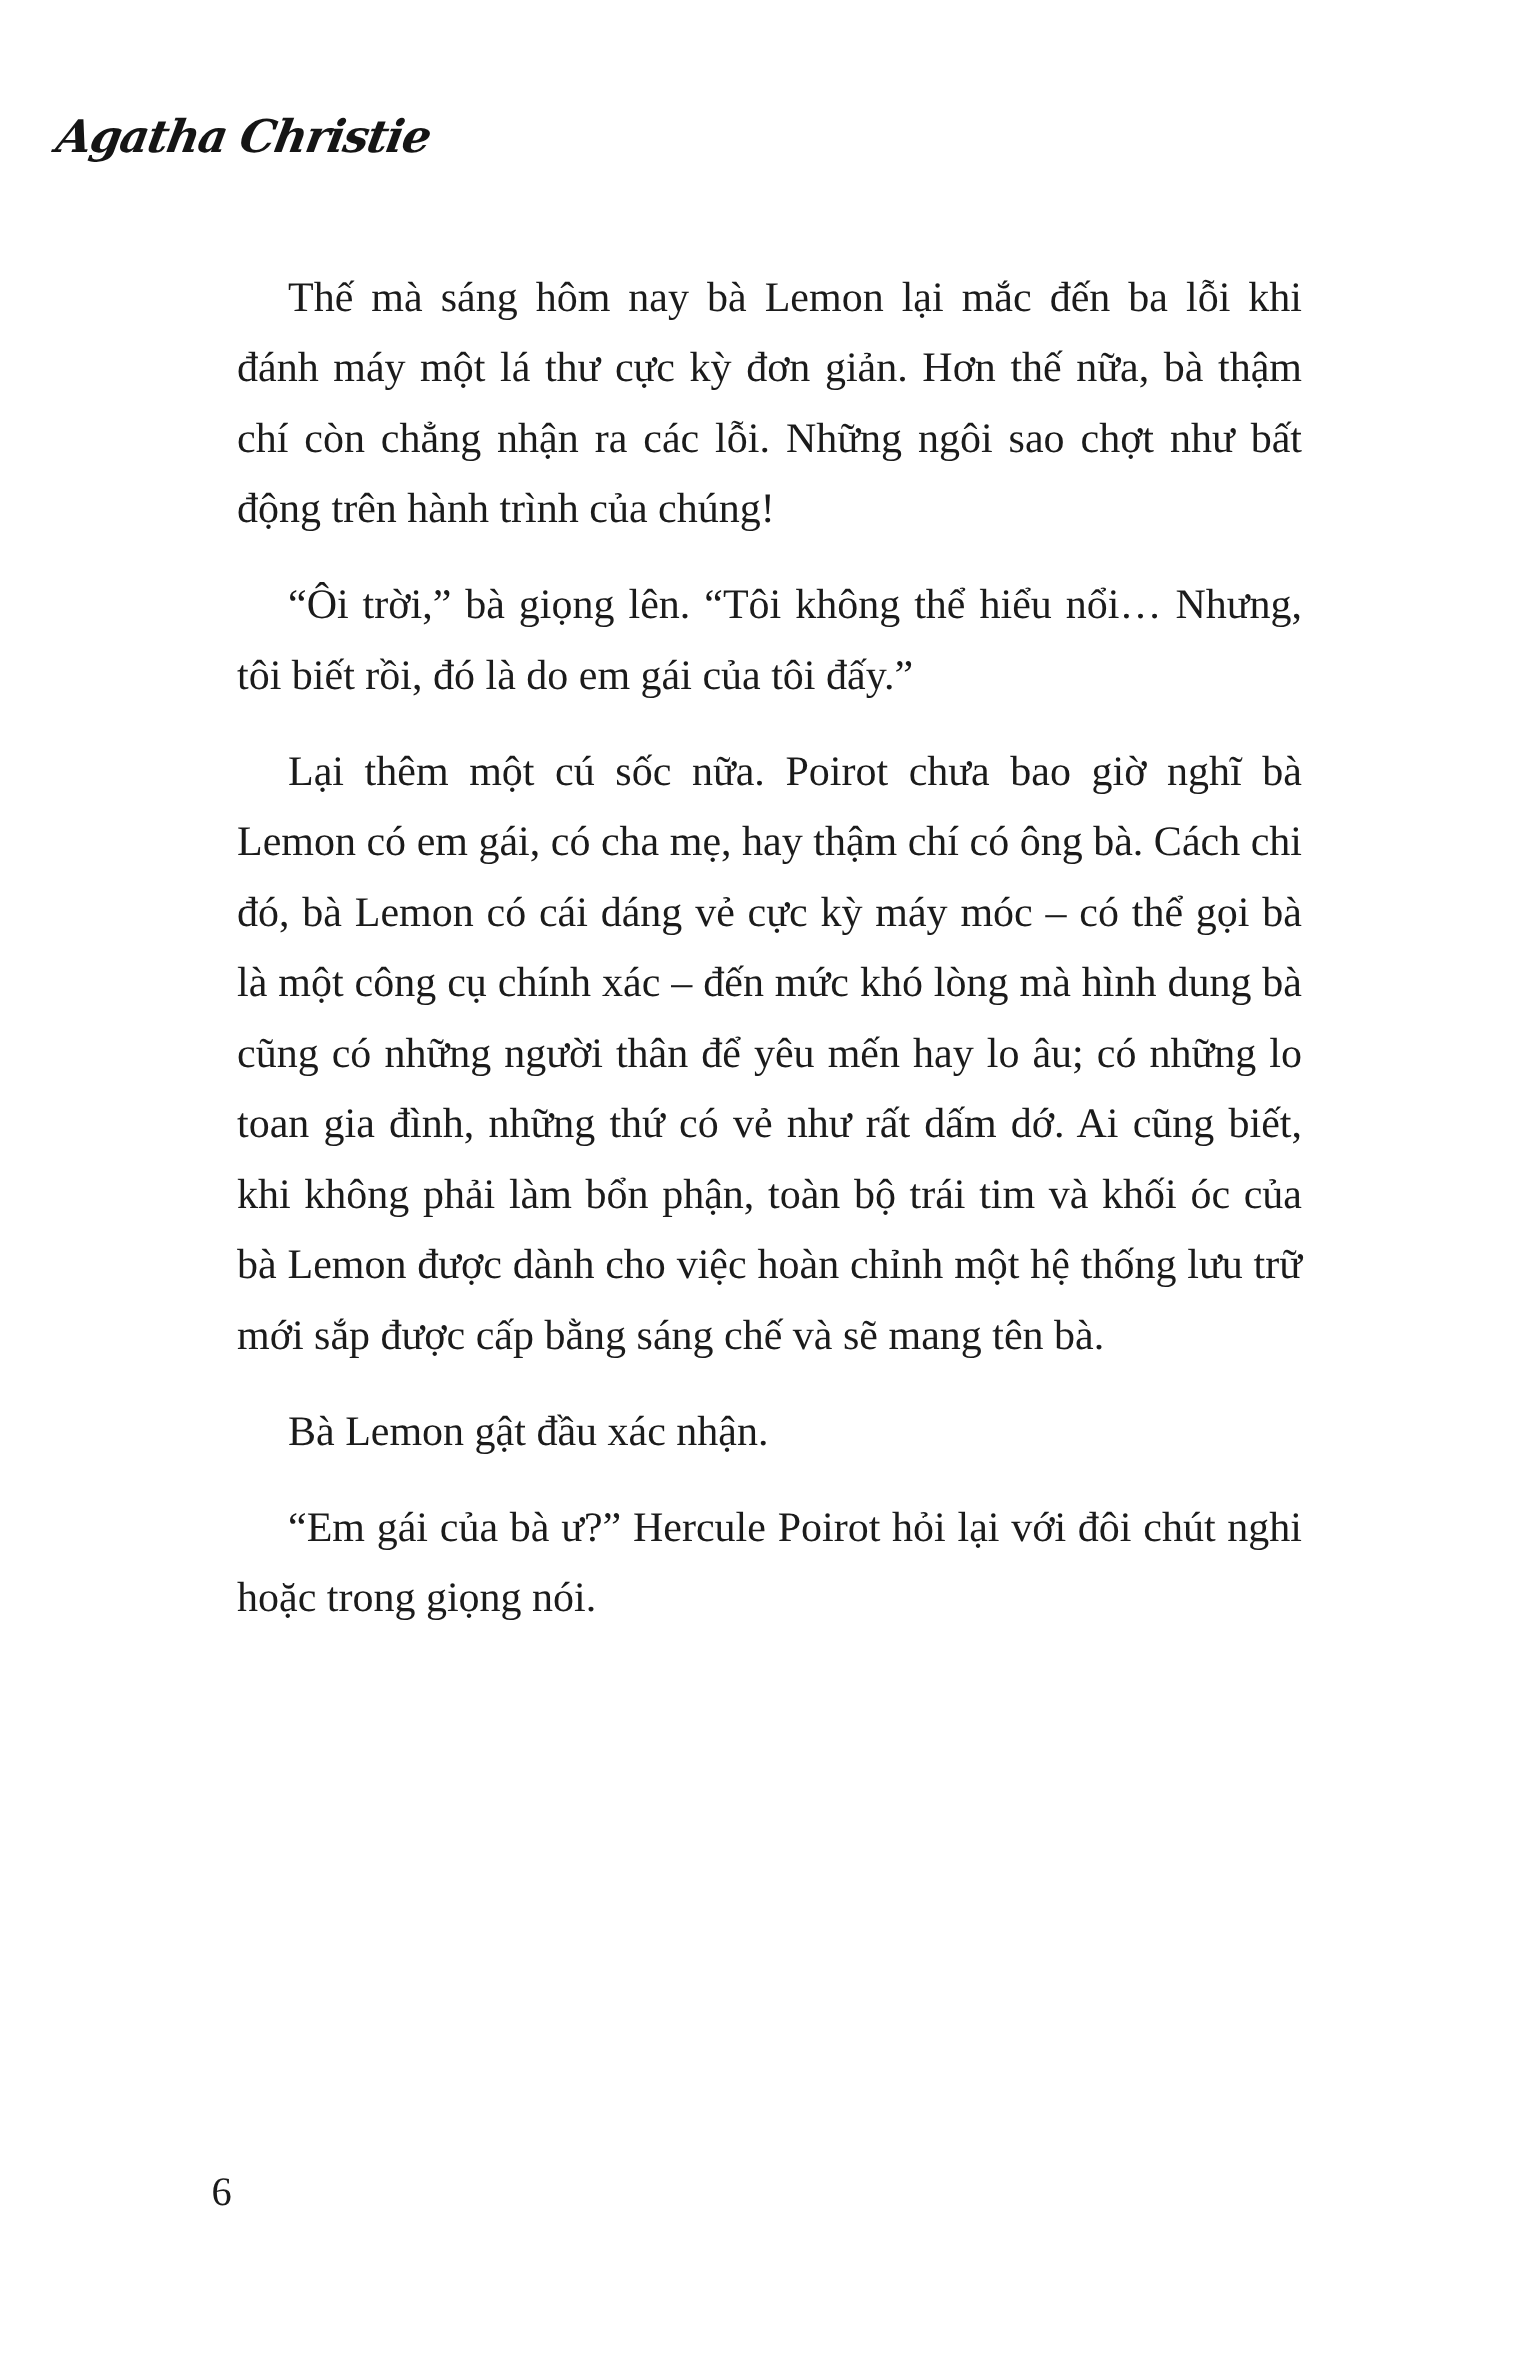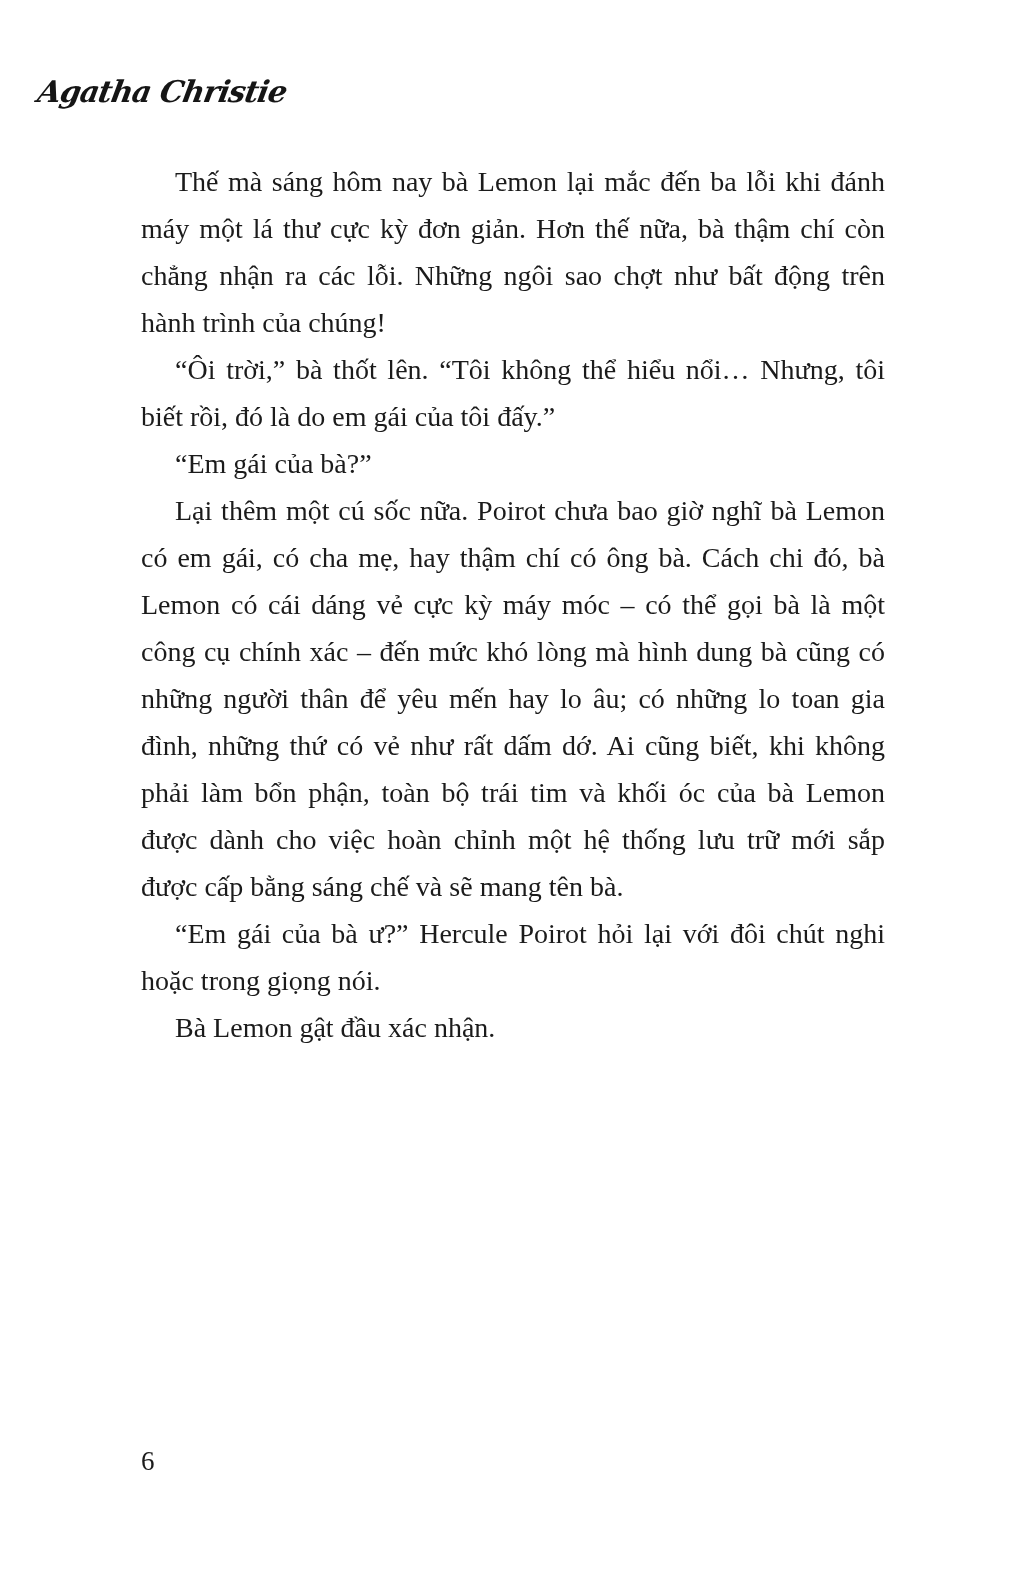--- a/index.html
+++ b/index.html
@@ -33,42 +33,41 @@
       position: absolute;
       top: 158px;
       left: 141px;
       width: 744px;
       font-size: 28px;
       line-height: 47px;
       text-align: justify;
       color: #1b1b1b;
     }
     .text-block p {
-      margin: 0;
+      margin: 17px;
       text-indent: 34px;
     }
     .page-number {
       position: absolute;
       left: 141px;
       top: 1446px;
       font-size: 27px;
       color: #1b1b1b;
     }
   </style>
 </head>
 <body>
 
 <div class="page">
 
   <div class="signature">Agatha Christie</div>
 
   <div class="text-block">
     <p>Thế mà sáng hôm nay bà Lemon lại mắc đến ba lỗi khi đánh máy một lá thư cực kỳ đơn giản. Hơn thế nữa, bà thậm chí còn chẳng nhận ra các lỗi. Những ngôi sao chợt như bất động trên hành trình của chúng!</p>
-    <p>“Ôi trời,” bà thốt lên. “Tôi không thể hiểu nổi… Nhưng, tôi biết rồi, đó là do em gái của tôi đấy.”</p>
-    <p>“Em gái của bà?”</p>
+    <p>“Ôi trời,” bà giọng lên. “Tôi không thể hiểu nổi… Nhưng, tôi biết rồi, đó là do em gái của tôi đấy.”</p>
     <p>Lại thêm một cú sốc nữa. Poirot chưa bao giờ nghĩ bà Lemon có em gái, có cha mẹ, hay thậm chí có ông bà. Cách chi đó, bà Lemon có cái dáng vẻ cực kỳ máy móc – có thể gọi bà là một công cụ chính xác – đến mức khó lòng mà hình dung bà cũng có những người thân để yêu mến hay lo âu; có những lo toan gia đình, những thứ có vẻ như rất dấm dớ. Ai cũng biết, khi không phải làm bổn phận, toàn bộ trái tim và khối óc của bà Lemon được dành cho việc hoàn chỉnh một hệ thống lưu trữ mới sắp được cấp bằng sáng chế và sẽ mang tên bà.</p>
+    <p>Bà Lemon gật đầu xác nhận.</p>
     <p>“Em gái của bà ư?” Hercule Poirot hỏi lại với đôi chút nghi hoặc trong giọng nói.</p>
-    <p>Bà Lemon gật đầu xác nhận.</p>
   </div>
 
   <div class="page-number">6</div>
 
 </div>
 
 </body></html>

